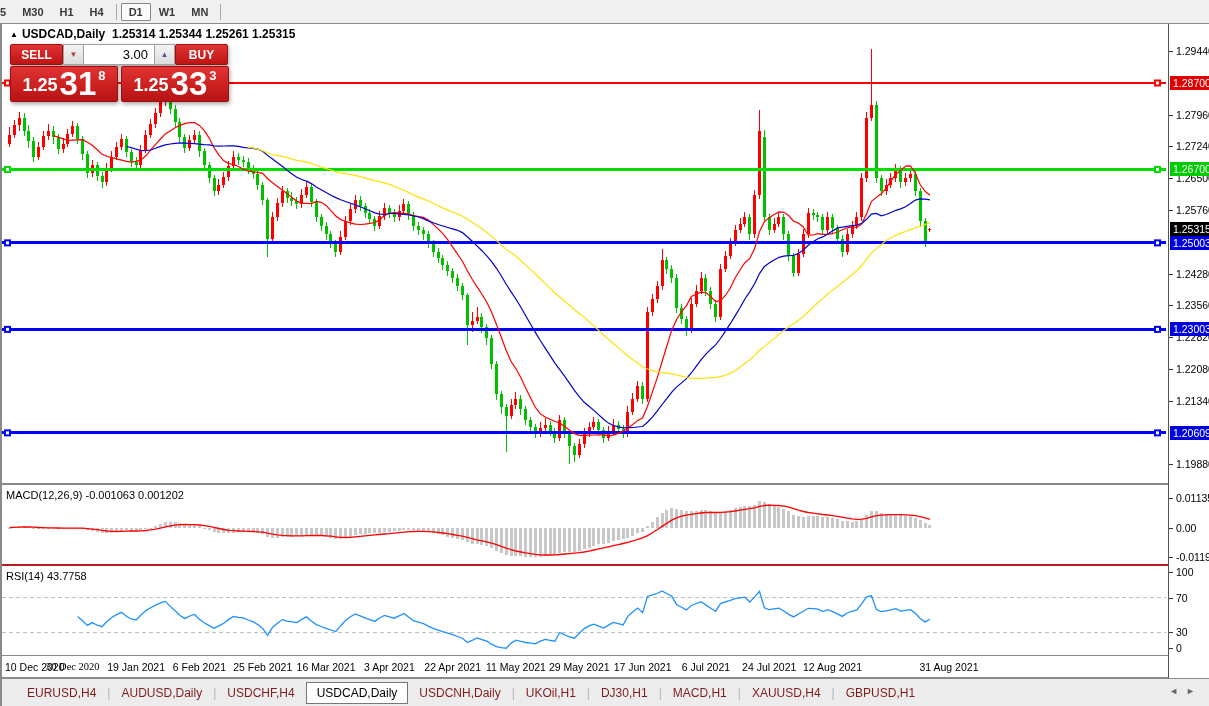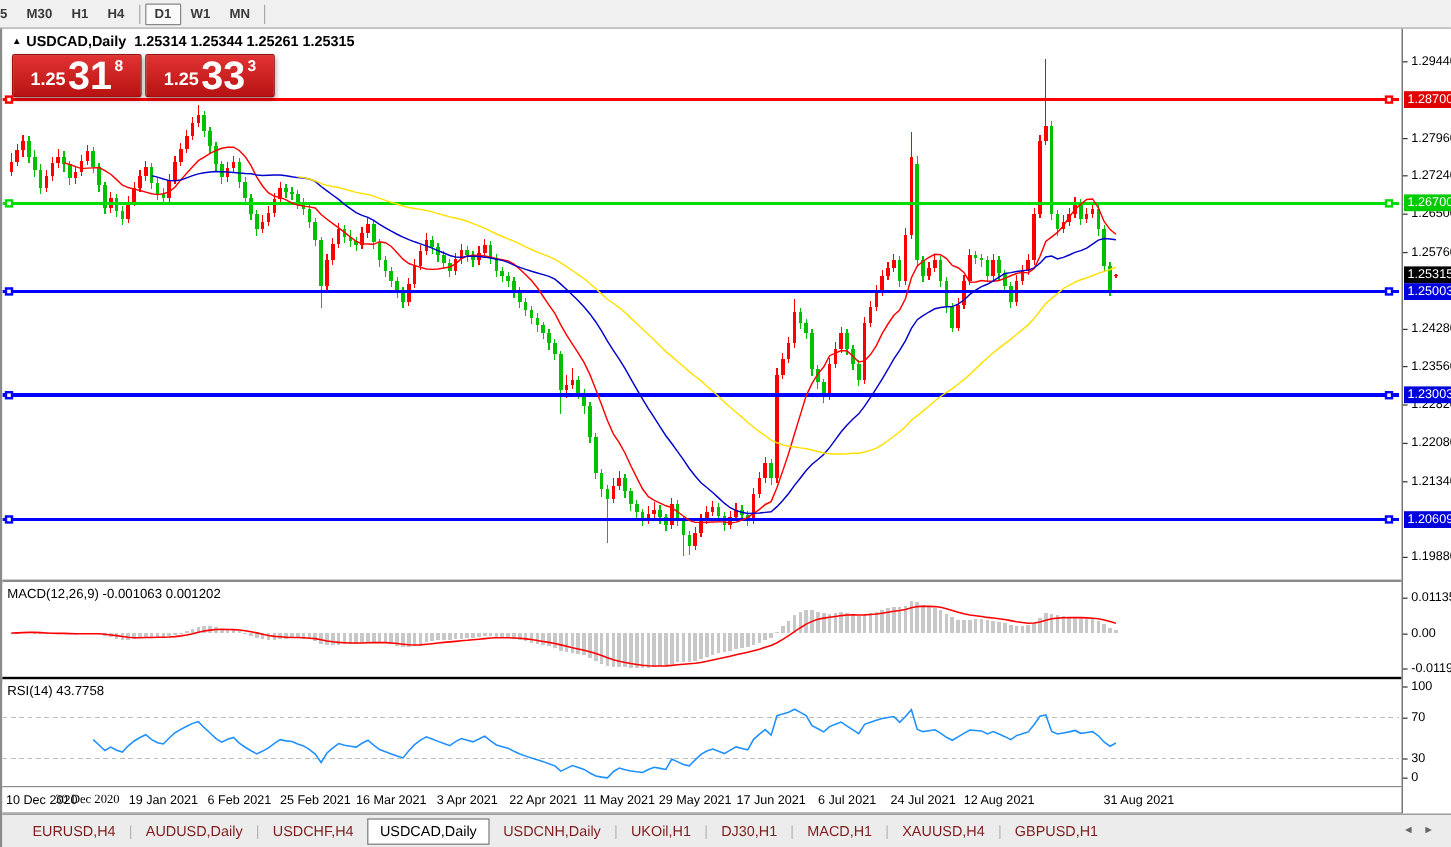--- a/index.html
+++ b/index.html
@@ -12,21 +12,21 @@
   .tf-btn { font-size:11px; font-weight:bold; color:#3a3a3a; padding:2px 7px;
             margin-top:1px; border:1px solid transparent; cursor:default; background:none; }
   .tf-btn.first { margin-left:-8px; }
   .tf-btn.active { background:#fafafa; border:1px solid #888; border-radius:1px; }
   .tf-sep { width:1px; height:16px; background:#aaa; margin:0 4px; }
   
   .chart-window { position:absolute; left:0; top:24px; width:1209px; height:682px;
                   background:#fff; border-left:2px solid #8a8a8a; }
   .pane { position:absolute; left:0; background:#fff; overflow:hidden; }
   #price-pane { top:0; height:461px; width:1166px; border-bottom:2px solid #8a8a8a; }
-  #macd-pane  { top:463px; height:79px; width:1166px; border-bottom:2px solid #000000; }
+  #macd-pane  { top:463px; height:79px; width:1166px; border-bottom:2px solid #b91c1c; }
   #rsi-pane   { top:544px; height:88px; width:1166px; border-bottom:1px solid #8a8a8a; }
   #date-axis  { top:633px; height:21px; width:1166px; border-bottom:1px solid #8a8a8a; }
   svg { position:absolute; left:0; top:0; }
   .pane-label { position:absolute; left:4px; top:2px; font-size:11px; color:#000;
                 white-space:nowrap; z-index:3; }
   .date-label { position:absolute; top:4px; font-size:10.5px; color:#000; white-space:nowrap; }
   
   #y-axis { position:absolute; left:1166px; top:0; width:43px; height:654px;
             background:#fff; border-left:1px solid #555; }
   .tick { position:absolute; left:7px; font-size:10.5px; color:#000; transform:translateY(-50%);
@@ -50,21 +50,21 @@
   .spin-dn { color:#a84040; } .spin-up { color:#5060a8; }
   .vol-input { width:70px; border:1px solid #a0a0a0; border-left:none; border-right:none;
                text-align:right; font-size:13px; padding-right:6px;
                font-family:"Liberation Sans",sans-serif; }
   .tp-row2 { display:flex; margin-top:1px; }
   .price-big { flex:1; height:36px; display:flex; align-items:flex-end; justify-content:center;
                padding-bottom:2px; color:#fff; cursor:pointer;
                background:linear-gradient(#e23333,#b81212); border:1px solid #9d0f0f;
                border-radius:2px; }
   .price-big + .price-big { margin-left:3px; }
-  .pb-base { font-size:15px; font-weight:bold; margin:0 2px 3px 0; }
+  .pb-base { font-size:18px; font-weight:bold; margin:0 2px 3px 0; }
   .pb-main { font-size:33px; font-weight:bold; line-height:30px; }
   .pb-pip  { font-size:13px; font-weight:bold; align-self:flex-start; margin:1px 0 0 2px; }
   
   .tab-bar { position:absolute; left:0; top:654px; width:1209px; height:28px;
              background:#ececec; border-top:1px solid #8a8a8a; display:flex;
              align-items:center; padding-left:14px; }
   .tab { font-size:12px; color:#7f1d1d; padding:4px 11px; white-space:nowrap; cursor:pointer; }
   .tab.active { background:#fff; color:#000; border:1px solid #777; padding:3px 10px; }
   .tab-sep { color:#b5b5b5; font-size:12px; }
   .tab-scroll { position:absolute; right:8px; top:7px; font-size:9px; color:#666;
@@ -495,20 +495,27 @@
         <rect x="1154" y="407.3789329999995" width="3" height="3" fill="#fff"></rect>
         <path d="M51.3 111.7 L56.2 113.1 L61.1 114.9 L65.9 116.5 L70.8 116.1 L75.7 115.9 L80.5 115.6 L85.4 118.2 L90.3 121.2 L95.2 125.7 L100.0 130.3 L104.9 132.3 L109.8 133.6 L114.6 134.8 L119.5 136.1 L124.4 137.4 L129.3 138.2 L134.1 137.4 L139.0 135.9 L143.9 131.8 L148.7 125.9 L153.6 120.4 L158.5 115.0 L163.3 109.9 L168.2 106.9 L173.1 103.8 L178.0 101.4 L182.8 99.6 L187.7 98.7 L192.6 98.7 L197.4 101.4 L202.3 106.6 L207.2 114.1 L212.0 123.6 L216.9 131.2 L221.8 136.8 L226.7 139.6 L231.5 140.5 L236.4 142.5 L241.3 145.2 L246.1 146.9 L251.0 147.8 L255.9 148.4 L260.7 149.3 L265.6 154.7 L270.5 158.7 L275.4 162.4 L280.2 165.9 L285.1 169.6 L290.0 173.5 L294.8 177.1 L299.7 179.1 L304.6 179.3 L309.4 179.6 L314.3 177.4 L319.2 178.3 L324.1 181.4 L328.9 186.6 L333.8 192.0 L338.7 195.6 L343.5 197.3 L348.4 198.8 L353.3 200.1 L358.1 200.5 L363.0 200.1 L367.9 199.4 L372.8 198.5 L377.6 195.9 L382.5 191.5 L387.4 189.2 L392.2 188.7 L397.1 188.9 L402.0 189.3 L406.8 190.2 L411.7 191.5 L416.6 192.5 L421.4 193.4 L426.3 196.1 L431.2 200.4 L436.1 204.9 L440.9 209.7 L445.8 215.8 L450.7 223.1 L455.5 230.2 L460.4 237.2 L465.3 246.7 L470.2 255.3 L475.0 262.7 L479.9 270.2 L484.8 278.2 L489.6 288.2 L494.5 300.5 L499.4 313.5 L504.2 326.5 L509.1 337.5 L514.0 344.8 L518.9 353.7 L523.7 364.1 L528.6 374.0 L533.5 383.5 L538.3 389.9 L543.2 393.0 L548.1 395.3 L552.9 397.5 L557.8 399.0 L562.7 402.5 L567.6 406.2 L572.4 409.6 L577.3 411.3 L582.2 411.3 L587.0 411.2 L591.9 411.0 L596.8 410.9 L601.6 410.9 L606.5 411.9 L611.4 411.1 L616.3 409.4 L621.1 407.2 L626.0 403.9 L630.9 400.5 L635.7 396.4 L640.6 394.0 L645.5 382.2 L650.3 368.4 L655.2 353.9 L660.1 337.5 L665.0 321.5 L669.8 305.9 L674.7 295.5 L679.6 287.5 L684.4 281.9 L689.3 272.4 L694.2 270.2 L699.0 268.1 L703.9 268.5 L708.8 272.8 L713.6 277.6 L718.5 276.7 L723.4 271.5 L728.3 264.0 L733.1 254.0 L738.0 246.0 L742.9 238.7 L747.7 234.4 L752.6 224.8 L757.5 207.5 L762.4 197.6 L767.2 193.7 L772.1 190.5 L777.0 187.9 L781.8 188.3 L786.7 191.5 L791.6 197.2 L796.4 199.1 L801.3 203.0 L806.2 211.2 L811.1 211.0 L815.9 209.7 L820.8 210.4 L825.7 210.4 L830.5 209.7 L835.4 208.0 L840.3 205.8 L845.1 203.9 L850.0 203.0 L854.9 203.4 L859.8 199.8 L864.6 189.8 L869.5 177.3 L874.4 173.4 L879.2 169.7 L884.1 164.3 L889.0 156.9 L893.8 150.5 L898.7 146.1 L903.6 142.2 L908.5 141.8 L913.3 149.2 L918.2 160.8 L923.1 167.3 L927.9 171.2 " fill="none" stroke="#ff0000" stroke-width="1.2"></path>
         <path d="M124.4 122.5 L129.3 123.6 L134.1 125.2 L139.0 126.5 L143.9 126.6 L148.7 126.0 L153.6 124.2 L158.5 122.4 L163.3 120.9 L168.2 120.0 L173.1 119.4 L178.0 118.9 L182.8 119.1 L187.7 119.3 L192.6 119.7 L197.4 120.2 L202.3 120.6 L207.2 120.8 L212.0 121.8 L216.9 122.2 L221.8 122.0 L226.7 121.9 L231.5 121.9 L236.4 122.4 L241.3 123.3 L246.1 124.0 L251.0 124.4 L255.9 125.2 L260.7 127.2 L265.6 131.4 L270.5 135.1 L275.4 138.7 L280.2 142.2 L285.1 146.3 L290.0 149.9 L294.8 153.2 L299.7 155.5 L304.6 157.1 L309.4 159.6 L314.3 162.9 L319.2 165.8 L324.1 168.6 L328.9 171.2 L333.8 173.6 L338.7 175.7 L343.5 177.5 L348.4 179.2 L353.3 180.9 L358.1 182.8 L363.0 184.8 L367.9 186.8 L372.8 188.9 L377.6 190.2 L382.5 190.5 L387.4 189.5 L392.2 189.5 L397.1 189.8 L402.0 190.3 L406.8 191.0 L411.7 192.0 L416.6 193.0 L421.4 194.6 L426.3 196.9 L431.2 198.8 L436.1 200.5 L440.9 202.0 L445.8 203.5 L450.7 204.9 L455.5 206.3 L460.4 208.6 L465.3 212.8 L470.2 217.2 L475.0 221.9 L479.9 226.7 L484.8 231.8 L489.6 237.6 L494.5 244.3 L499.4 252.0 L504.2 260.3 L509.1 267.9 L514.0 275.2 L518.9 283.2 L523.7 291.8 L528.6 300.3 L533.5 308.6 L538.3 316.5 L543.2 324.1 L548.1 331.7 L552.9 339.1 L557.8 345.6 L562.7 352.3 L567.6 359.3 L572.4 366.4 L577.3 372.7 L582.2 378.3 L587.0 382.3 L591.9 386.4 L596.8 390.9 L601.6 395.3 L606.5 399.1 L611.4 401.5 L616.3 402.9 L621.1 403.9 L626.0 403.7 L630.9 403.5 L635.7 403.0 L640.6 402.5 L645.5 398.2 L650.3 393.1 L655.2 387.2 L660.1 380.5 L665.0 374.3 L669.8 368.1 L674.7 362.9 L679.6 358.9 L684.4 354.7 L689.3 349.0 L694.2 342.4 L699.0 335.8 L703.9 330.1 L708.8 325.2 L713.6 320.9 L718.5 314.5 L723.4 307.2 L728.3 299.7 L733.1 291.9 L738.0 283.7 L742.9 275.0 L747.7 267.9 L752.6 259.8 L757.5 249.6 L762.4 242.4 L767.2 239.1 L772.1 236.0 L777.0 233.3 L781.8 232.2 L786.7 231.7 L791.6 231.5 L796.4 229.4 L801.3 226.0 L806.2 221.3 L811.1 217.8 L815.9 214.8 L820.8 212.9 L825.7 210.0 L830.5 207.0 L835.4 203.9 L840.3 203.2 L845.1 202.3 L850.0 201.6 L854.9 201.1 L859.8 199.3 L864.6 195.3 L869.5 190.1 L874.4 189.4 L879.2 191.8 L884.1 190.5 L889.0 188.5 L893.8 186.3 L898.7 184.9 L903.6 182.7 L908.5 179.4 L913.3 176.1 L918.2 174.8 L923.1 175.2 L927.9 175.8 " fill="none" stroke="#0000cc" stroke-width="1.2"></path>
         <path d="M246.1 123.2 L251.0 124.0 L255.9 125.2 L260.7 126.8 L265.6 129.0 L270.5 130.5 L275.4 131.4 L280.2 132.3 L285.1 133.6 L290.0 135.0 L294.8 136.3 L299.7 137.2 L304.6 138.1 L309.4 139.4 L314.3 141.3 L319.2 143.0 L324.1 144.6 L328.9 146.0 L333.8 147.7 L338.7 148.9 L343.5 149.7 L348.4 150.5 L353.3 151.4 L358.1 152.6 L363.0 154.0 L367.9 155.4 L372.8 156.7 L377.6 157.7 L382.5 158.9 L387.4 160.4 L392.2 162.3 L397.1 164.2 L402.0 166.3 L406.8 168.6 L411.7 171.0 L416.6 173.1 L421.4 175.1 L426.3 177.0 L431.2 179.2 L436.1 181.7 L440.9 183.9 L445.8 186.1 L450.7 188.0 L455.5 189.9 L460.4 192.2 L465.3 195.1 L470.2 198.2 L475.0 201.4 L479.9 204.8 L484.8 208.3 L489.6 212.2 L494.5 216.6 L499.4 221.1 L504.2 225.4 L509.1 228.7 L514.0 232.3 L518.9 236.5 L523.7 241.1 L528.6 245.6 L533.5 250.3 L538.3 254.8 L543.2 259.4 L548.1 264.3 L552.9 269.0 L557.8 273.0 L562.7 277.2 L567.6 281.4 L572.4 285.7 L577.3 289.5 L582.2 293.4 L587.0 297.6 L591.9 301.8 L596.8 306.4 L601.6 311.0 L606.5 315.4 L611.4 319.5 L616.3 323.6 L621.1 327.9 L626.0 332.0 L630.9 335.7 L635.7 339.1 L640.6 342.8 L645.5 345.0 L650.3 346.7 L655.2 347.9 L660.1 348.5 L665.0 349.2 L669.8 349.9 L674.7 351.0 L679.6 352.2 L684.4 353.5 L689.3 354.2 L694.2 354.4 L699.0 354.3 L703.9 354.2 L708.8 353.7 L713.6 353.7 L718.5 352.7 L723.4 351.3 L728.3 349.4 L733.1 346.7 L738.0 343.3 L742.9 339.5 L747.7 335.8 L752.6 331.6 L757.5 326.3 L762.4 322.4 L767.2 318.6 L772.1 314.6 L777.0 310.2 L781.8 306.4 L786.7 303.0 L791.6 299.8 L796.4 296.2 L801.3 292.4 L806.2 288.0 L811.1 283.4 L815.9 278.6 L820.8 274.4 L825.7 270.0 L830.5 266.1 L835.4 262.4 L840.3 258.8 L845.1 254.8 L850.0 250.7 L854.9 246.5 L859.8 241.5 L864.6 235.2 L869.5 229.0 L874.4 224.6 L879.2 220.7 L884.1 216.4 L889.0 213.8 L893.8 211.2 L898.7 209.1 L903.6 207.5 L908.5 205.6 L913.3 203.8 L918.2 202.1 L923.1 200.6 L927.9 198.6 " fill="none" stroke="#ffe000" stroke-width="1.2"></path>
       </svg>
     <div class="chart-title">
       <span class="tri">▲</span><span>USDCAD,Daily</span>&nbsp;&nbsp;<span>1.25314 1.25344 1.25261 1.25315</span>
     </div>
 
     <div class="trade-panel">
+      <div class="tp-row1">
+        <button class="btn-red">SELL</button>
+        <button class="spin-btn spin-dn">▼</button>
+        <input class="vol-input" value="3.00" style="">
+        <button class="spin-btn spin-up">▲</button>
+        <button class="btn-red">BUY</button>
+      </div>
       <div class="tp-row2">
         <div class="price-big">
           <span class="pb-base">1.25</span>
           <span class="pb-main">31</span>
           <span class="pb-pip">8</span>
         </div>
         <div class="price-big">
           <span class="pb-base">1.25</span>
           <span class="pb-main">33</span>
           <span class="pb-pip">3</span>

